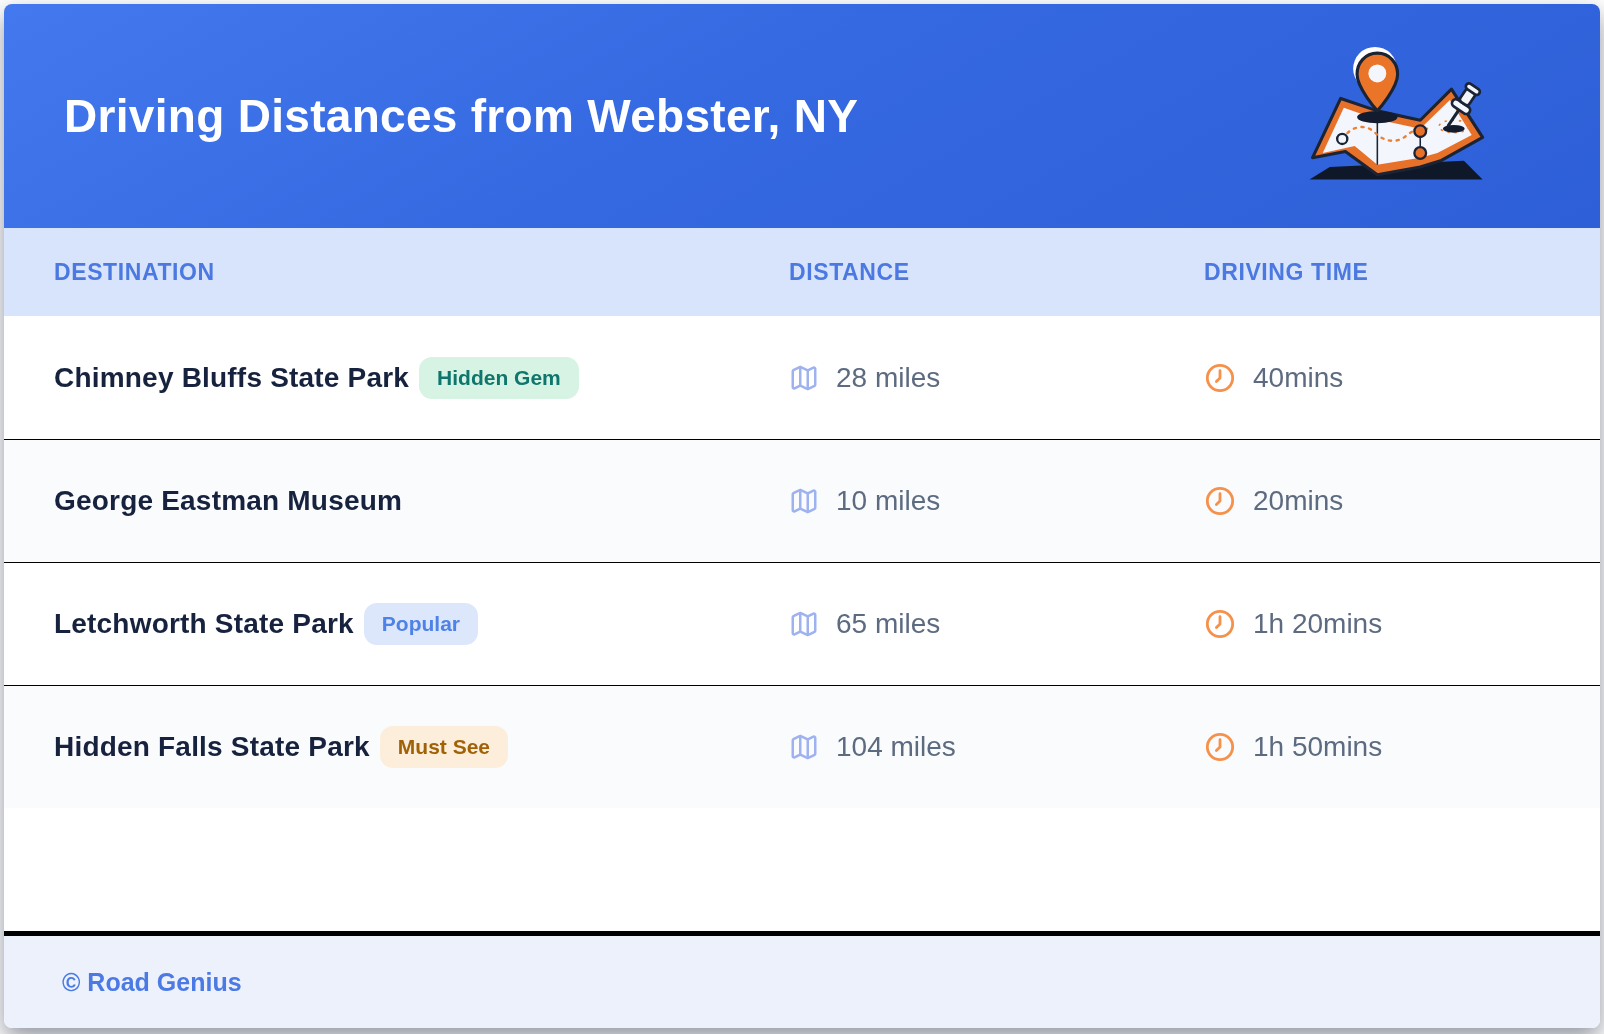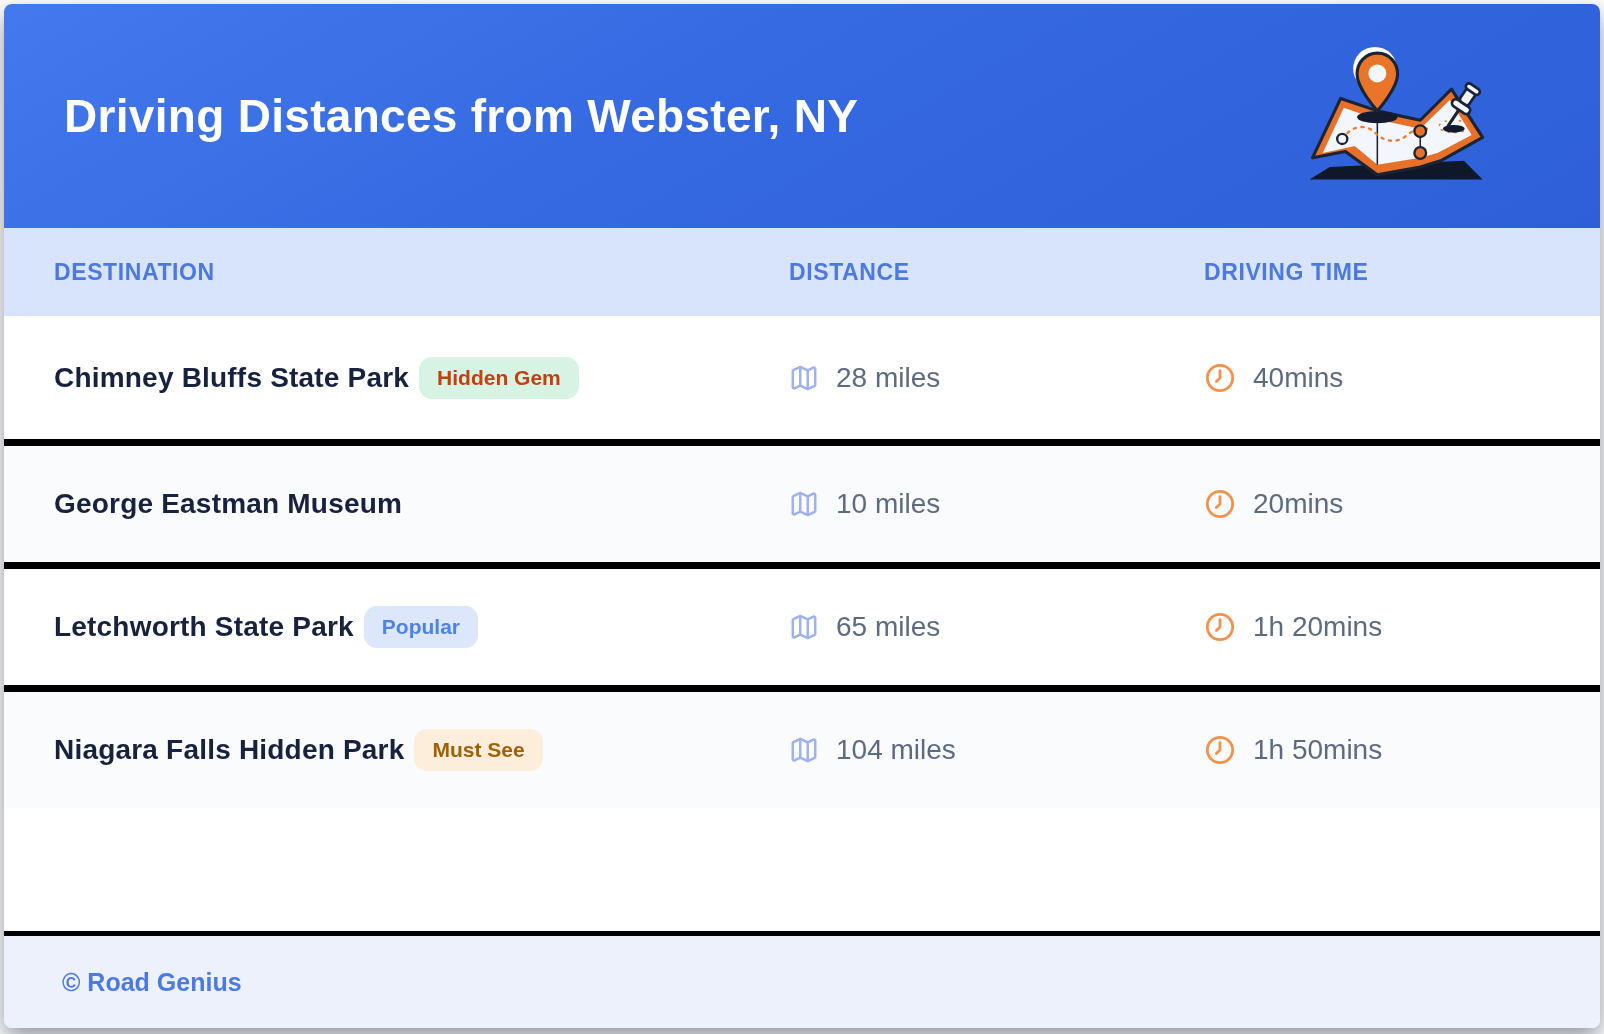--- a/index.html
+++ b/index.html
@@ -57,21 +57,21 @@
     font-weight: 700;
     letter-spacing: 0.6px;
   }
   
   .rows {
     flex: 1 1 auto;
     display: grid;
     grid-template-rows: repeat(5, 1fr);
   }
   .row {
-    border-top: 7px solid #000000;
+    border-top: 1px solid #000000;
   }
   .row:first-child { border-top: none; }
   .row:nth-child(even) { background: #fafbfd; }
   .dest-cell {
     display: flex;
     align-items: center;
     gap: 10px;
     min-width: 0;
   }
   .dest-name {
@@ -81,21 +81,21 @@
     letter-spacing: 0.2px;
     white-space: nowrap;
   }
   .badge {
     font-size: 21px;
     font-weight: 700;
     padding: 9px 18px;
     border-radius: 13px;
     white-space: nowrap;
   }
-  .badge-green  { background: #d7f3e4; color: #c2410c; }
+  .badge-green  { background: #d7f3e4; color: #0f766e; }
   .badge-blue   { background: #dce7fb; color: #4e82e8; }
   .badge-orange { background: #fceedb; color: #a16207; }
   .metric-cell {
     display: flex;
     align-items: center;
     gap: 17px;
     color: #5d6b80;
     font-size: 28px;
     font-weight: 500;
   }
@@ -223,21 +223,21 @@
         <svg width="32" height="32" viewBox="0 0 24 24" fill="none" stroke="#f5914b" stroke-width="2.1" stroke-linecap="round" stroke-linejoin="round">
             <circle cx="12" cy="12" r="9.5"></circle>
             <path d="M12 6.5 V12 L9.3 14.6"></path>
           </svg>
         <span>1h 20mins</span>
       </div>
     </div>
 
     <div class="row cols-grid">
       <div class="dest-cell">
-        <span class="dest-name">Niagara Falls Hidden Park</span>
+        <span class="dest-name">Hidden Falls State Park</span>
         <span class="badge badge-orange">Must See</span>
       </div>
       <div class="metric-cell">
         <svg width="30" height="30" viewBox="0 0 24 24" fill="none" stroke="#9fb2f0" stroke-width="2" stroke-linecap="round" stroke-linejoin="round">
             <path d="M14.1 5.55a2 2 0 0 0 1.8 0l3.65-1.82A1 1 0 0 1 21 4.62v12.76a1 1 0 0 1-.55.9l-4.55 2.27a2 2 0 0 1-1.8 0l-4.2-2.1a2 2 0 0 0-1.8 0l-3.65 1.82A1 1 0 0 1 3 19.38V6.62a1 1 0 0 1 .55-.9l4.55-2.27a2 2 0 0 1 1.8 0z"></path>
             <path d="M15 5.76v15"></path>
             <path d="M9 3.24v15"></path>
           </svg>
         <span>104 miles</span>
       </div>

